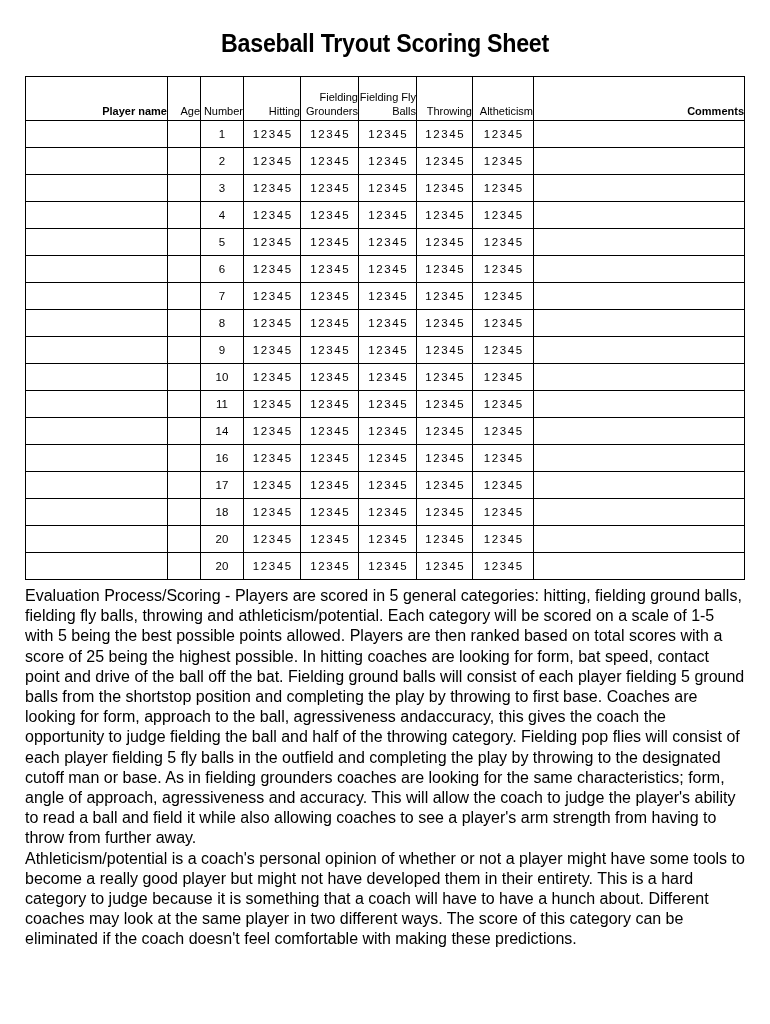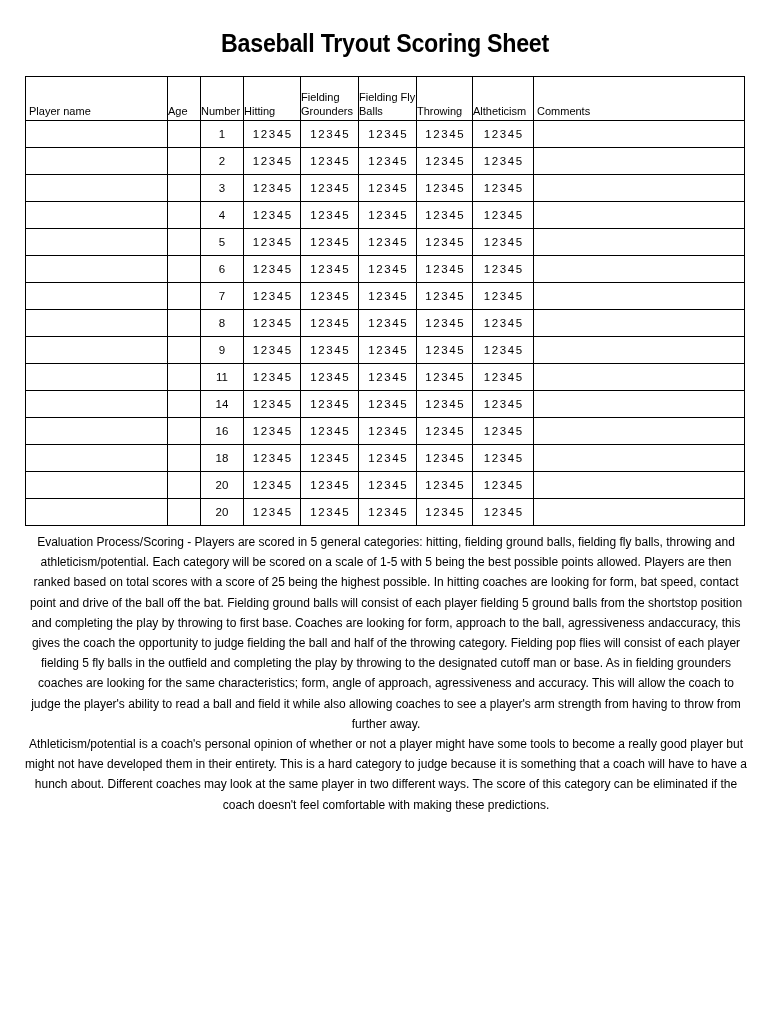--- a/index.html
+++ b/index.html
@@ -52,26 +52,27 @@
   table.score td {
     border: 1px solid #000000;
     padding: 0;
     vertical-align: bottom;
     font-weight: normal;
     line-height: 14px;
   }
   table.score thead th {
     height: 41px;
     padding-bottom: 2px;
-    text-align: left;
+    text-align: right;
     font-size: 11px;
   }
   table.score thead th.left {
-    text-align: left;
+    text-align: right;
     padding-left: 3px;
+    font-weight: bold;
   }
   table.score tbody td {
     height: 26px;
     vertical-align: middle;
     text-align: center;
   }
   td.scorecell {
     letter-spacing: 1.6px;
     text-indent: 1.6px;
     font-size: 11.5px;
@@ -92,23 +93,23 @@
   col.c-fly     { width: 58px;  }
   col.c-thr     { width: 56px;  }
   col.c-ath     { width: 61px;  }
   col.c-com     { width: 211px; }
 
   
   .notes {
     margin-left: 25px;
     margin-top: 6px;
     width: 722px;
-    font-size: 12px;
+    font-size: 16px;
     line-height: 20.2px;
-    text-align: center;
+    text-align: left;
   }
   .notes p {
     margin: 0 0 0 0;
   }
 </style>
 </head>
 <body>
 
 <div class="page">
 
@@ -236,20 +237,31 @@
             <td class="scorecell">12345</td>
             <td class="scorecell">12345</td>
             <td class="scorecell">12345</td>
             <td class="scorecell">12345</td>
             <td class="scorecell">12345</td>
             <td class="commentcell"></td>
           </tr>
           <tr>
             <td class="namecell"></td>
             <td class="agecell"></td>
+            <td class="numcell">10</td>
+            <td class="scorecell">12345</td>
+            <td class="scorecell">12345</td>
+            <td class="scorecell">12345</td>
+            <td class="scorecell">12345</td>
+            <td class="scorecell">12345</td>
+            <td class="commentcell"></td>
+          </tr>
+          <tr>
+            <td class="namecell"></td>
+            <td class="agecell"></td>
             <td class="numcell">11</td>
             <td class="scorecell">12345</td>
             <td class="scorecell">12345</td>
             <td class="scorecell">12345</td>
             <td class="scorecell">12345</td>
             <td class="scorecell">12345</td>
             <td class="commentcell"></td>
           </tr>
           <tr>
             <td class="namecell"></td>
@@ -259,20 +271,31 @@
             <td class="scorecell">12345</td>
             <td class="scorecell">12345</td>
             <td class="scorecell">12345</td>
             <td class="scorecell">12345</td>
             <td class="commentcell"></td>
           </tr>
           <tr>
             <td class="namecell"></td>
             <td class="agecell"></td>
             <td class="numcell">16</td>
+            <td class="scorecell">12345</td>
+            <td class="scorecell">12345</td>
+            <td class="scorecell">12345</td>
+            <td class="scorecell">12345</td>
+            <td class="scorecell">12345</td>
+            <td class="commentcell"></td>
+          </tr>
+          <tr>
+            <td class="namecell"></td>
+            <td class="agecell"></td>
+            <td class="numcell">17</td>
             <td class="scorecell">12345</td>
             <td class="scorecell">12345</td>
             <td class="scorecell">12345</td>
             <td class="scorecell">12345</td>
             <td class="scorecell">12345</td>
             <td class="commentcell"></td>
           </tr>
           <tr>
             <td class="namecell"></td>
             <td class="agecell"></td>

